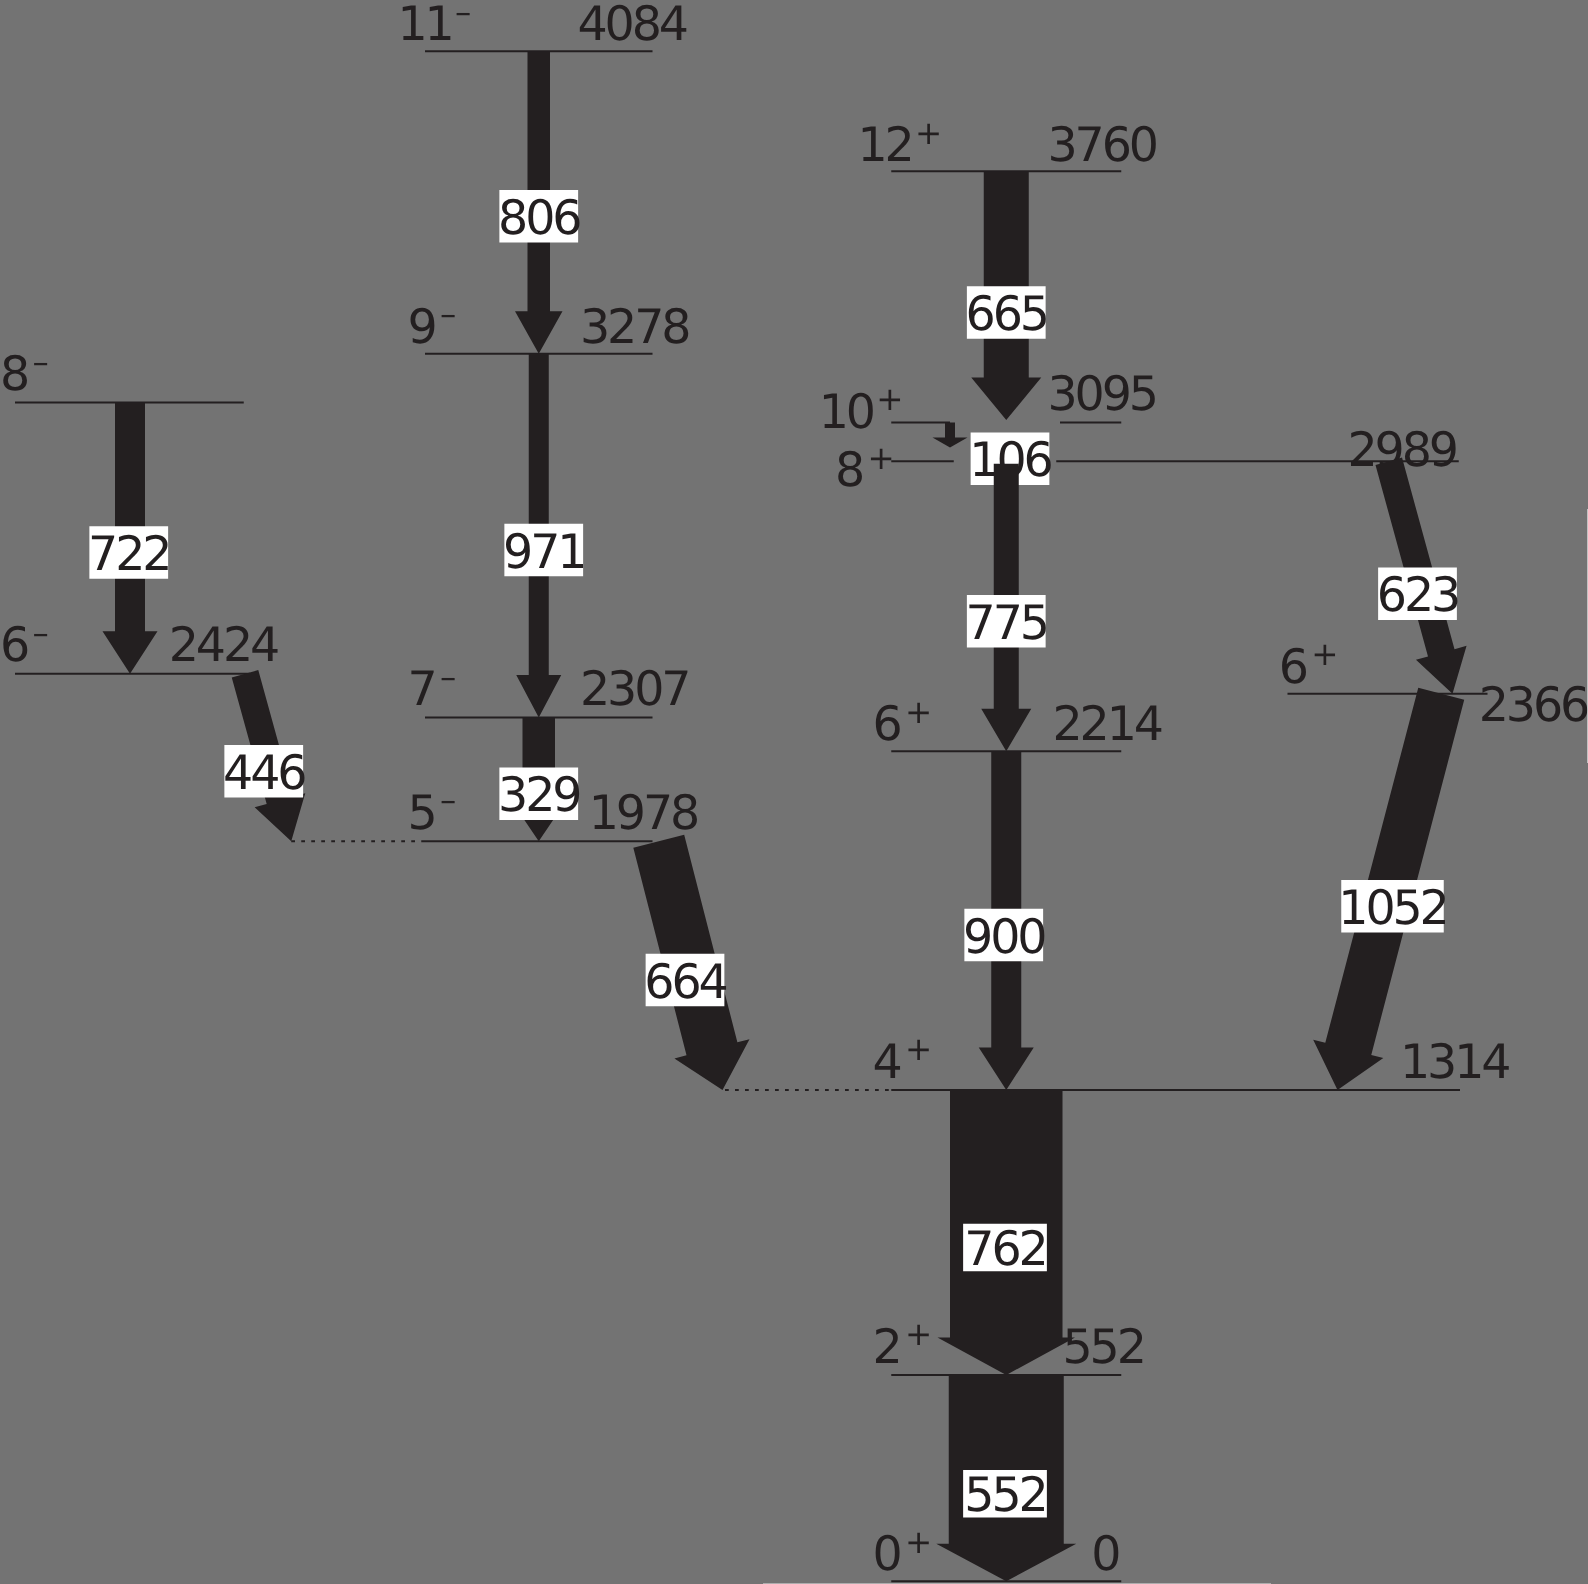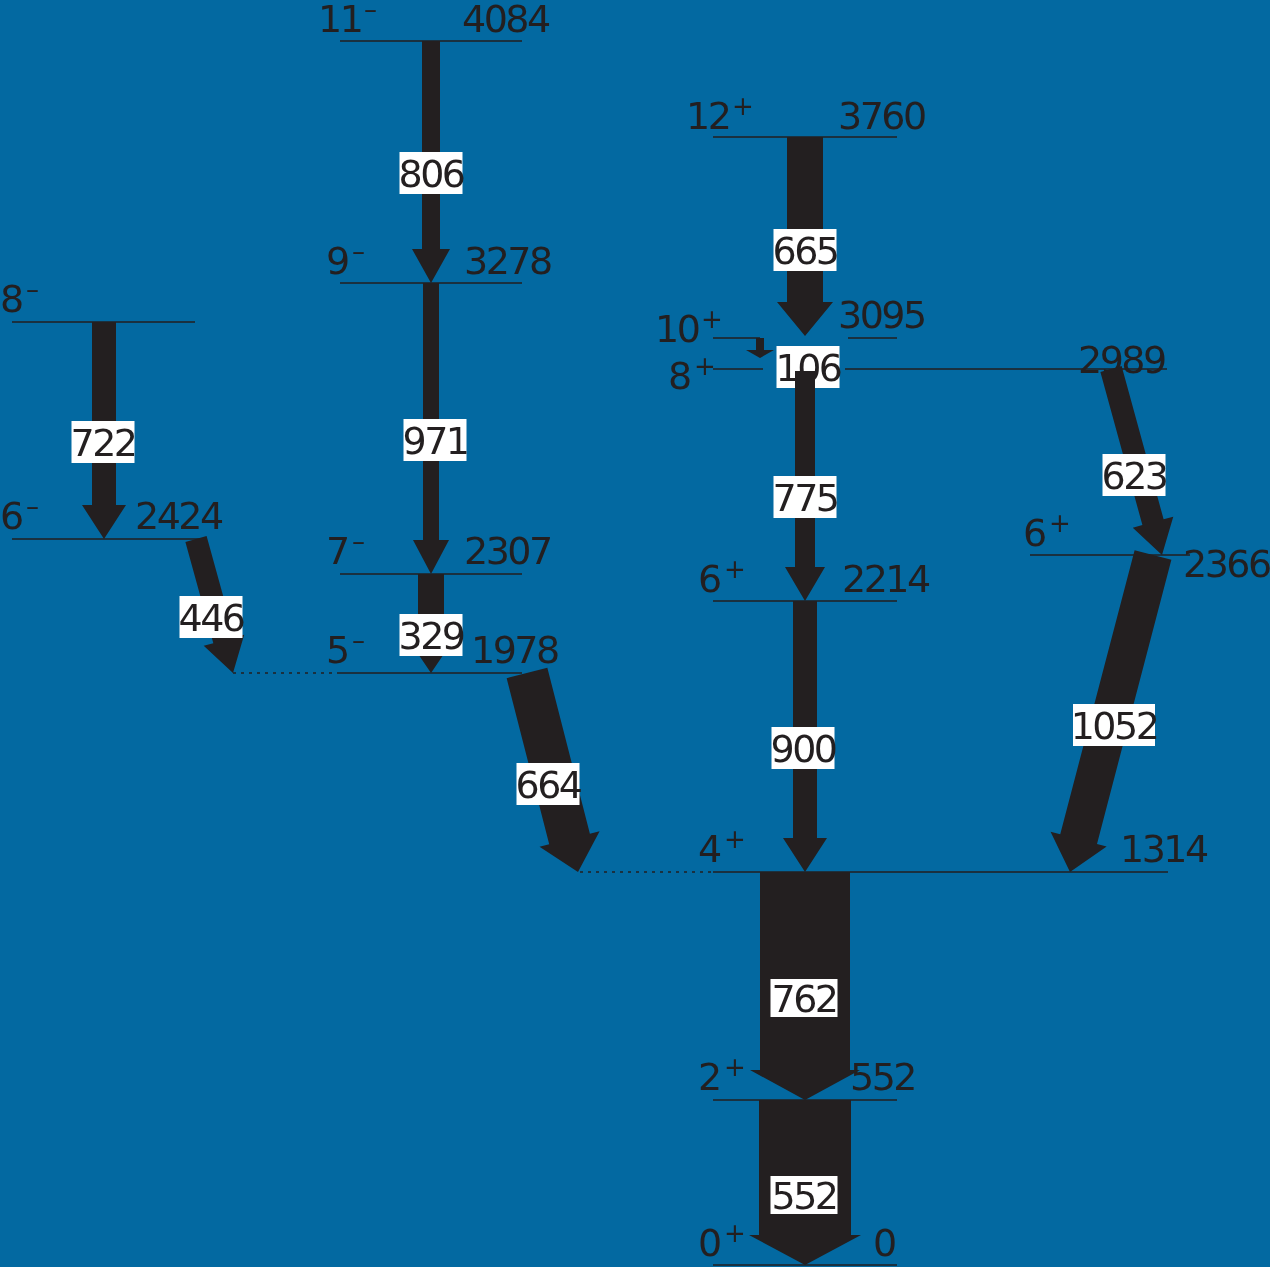--- a/index.html
+++ b/index.html
@@ -1,16 +1,16 @@
 <!DOCTYPE html>
 <html><head>
 <meta charset="utf-8">
 <style>
   html,body{margin:0;padding:0;background:#ffffff;}
-  #stage{position:relative;width:1270px;height:1267px;overflow:hidden;background:#0369a1;}
+  #stage{position:relative;width:1270px;height:1267px;overflow:hidden;background:#737373;}
   svg{position:absolute;left:0;top:0;}
   .lbl{font-family:"DejaVu Sans","Liberation Sans",sans-serif;fill:#231f20;letter-spacing:-2.5px;}
   .sup{font-family:"DejaVu Sans","Liberation Sans",sans-serif;fill:#231f20;}
 </style>
 </head>
 <body>
 
 <div id="stage">
   <svg id="scheme" width="1270" height="1267" viewBox="0 0 1270 1267">
       <line x1="233" y1="673" x2="340" y2="673" stroke="#231f20" stroke-width="1.6" stroke-dasharray="3,5"></line>

